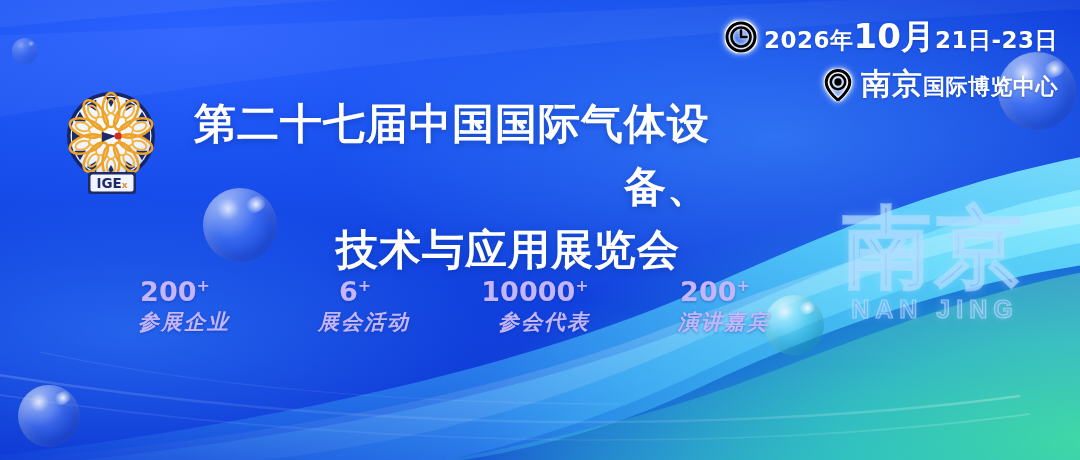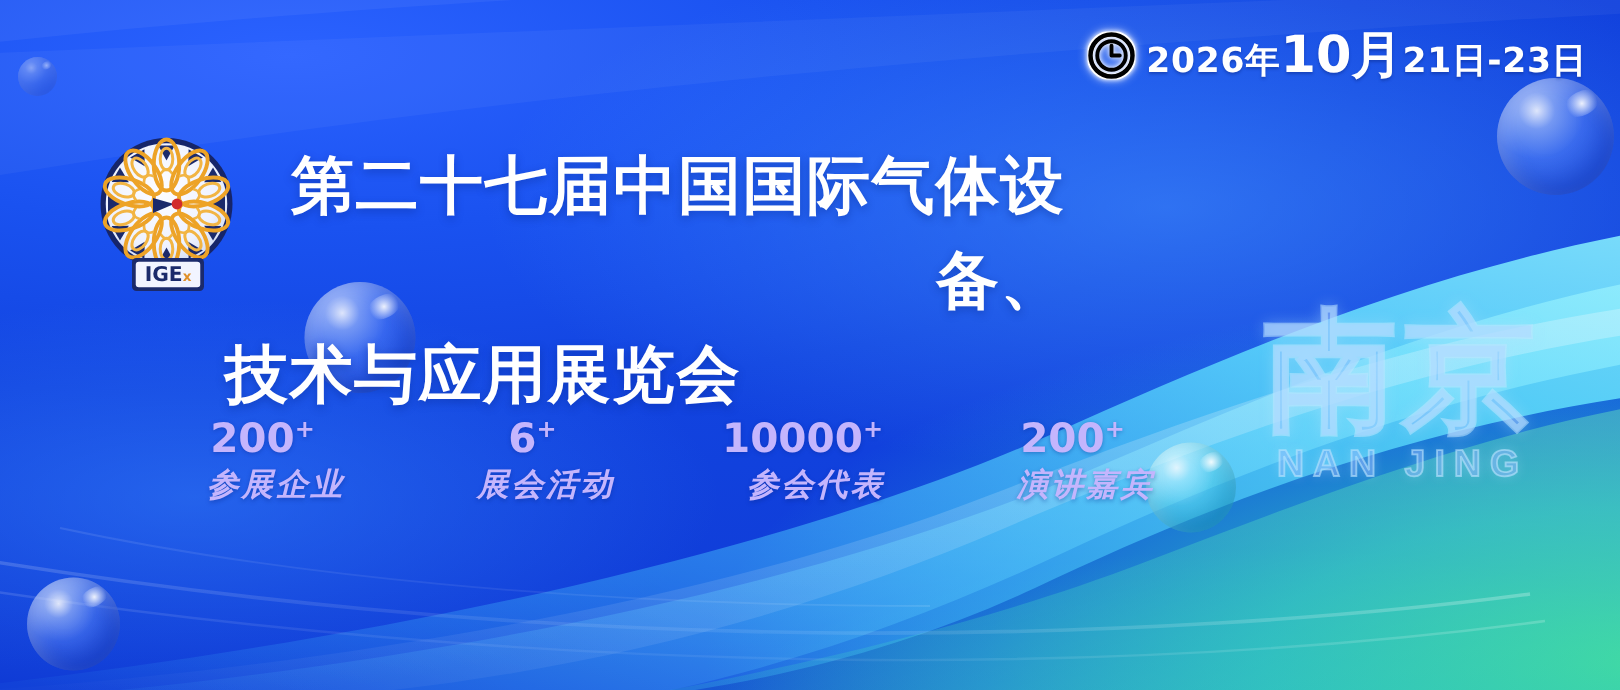--- a/index.html
+++ b/index.html
@@ -117,21 +117,21 @@
   
   .title{
     position:absolute;left:150px;top:92px;width:560px;
     color:#fff;font-weight:700;
     font-family:"DejaVu Sans","Liberation Sans",sans-serif;
     font-size:42px;line-height:1.5;
     letter-spacing:1px;
     text-shadow:0 2px 6px rgba(8,40,140,.42);
   }
   .title .line1{display:block;text-align:right;}
-  .title .line2{display:block;padding-right:30px;}
+  .title .line2{display:block;text-align:right;padding-right:30px;}
 
   
   .stats{
     position:absolute;left:120px;top:278px;width:650px;
     display:flex;justify-content:space-between;
     color:#c4b5fd;text-align:center;
   }
   .stat{flex:0 0 auto;min-width:110px;}
   .stat-num{
     font-size:27px;font-weight:700;line-height:1.05;
@@ -237,20 +237,33 @@
           <circle cx="16" cy="16" r="14" fill="none" stroke="#000000" stroke-width="3"></circle>
           <circle cx="16" cy="16" r="9.5" fill="none" stroke="#000000" stroke-width="2.6"></circle>
           <path d="M16 9.5 L16 16 L21.5 16" fill="none" stroke="#000000" stroke-width="2.6" stroke-linecap="round" stroke-linejoin="round"></path>
         </svg>
       </span>
       <span class="info-text">
         <span class="dt-year">2026年</span><span class="dt-month">10月</span><span class="dt-days">21日-23日</span>
       </span>
     </div>
 
+    <div class="info-row">
+      <span class="icon-badge">
+        <svg viewBox="0 0 32 32" width="32" height="32" xmlns="http://www.w3.org/2000/svg">
+          <path d="M16 1.6 C 9.3 1.6 4.2 6.7 4.2 13.2 C 4.2 20.4 13 28.6 15.1 30.4 A 1.3 1.3 0 0 0 16.9 30.4 C 19 28.6 27.8 20.4 27.8 13.2 C 27.8 6.7 22.7 1.6 16 1.6 Z" fill="none" stroke="#ffffff" stroke-width="4.6" stroke-linejoin="round"></path>
+          <path d="M16 1.6 C 9.3 1.6 4.2 6.7 4.2 13.2 C 4.2 20.4 13 28.6 15.1 30.4 A 1.3 1.3 0 0 0 16.9 30.4 C 19 28.6 27.8 20.4 27.8 13.2 C 27.8 6.7 22.7 1.6 16 1.6 Z" fill="none" stroke="#000000" stroke-width="3" stroke-linejoin="round"></path>
+          <circle cx="16" cy="13" r="7.2" fill="none" stroke="#000000" stroke-width="2.6"></circle>
+          <circle cx="16" cy="13" r="3.7" fill="#000000"></circle>
+        </svg>
+      </span>
+      <span class="info-text">
+        <span class="venue-main">南京</span><span class="venue-sub">国际博览中心</span>
+      </span>
+    </div>
 
   </div>
 
   <div class="logo">
     <svg viewBox="0 0 106 112" width="106" height="112" xmlns="http://www.w3.org/2000/svg">
       <defs>
         <radialGradient id="lgdisc" cx="45%" cy="38%" r="68%">
           <stop offset="0%" stop-color="#fdfdff"></stop>
           <stop offset="70%" stop-color="#eef2ff"></stop>
           <stop offset="100%" stop-color="#cdd8f2"></stop>

